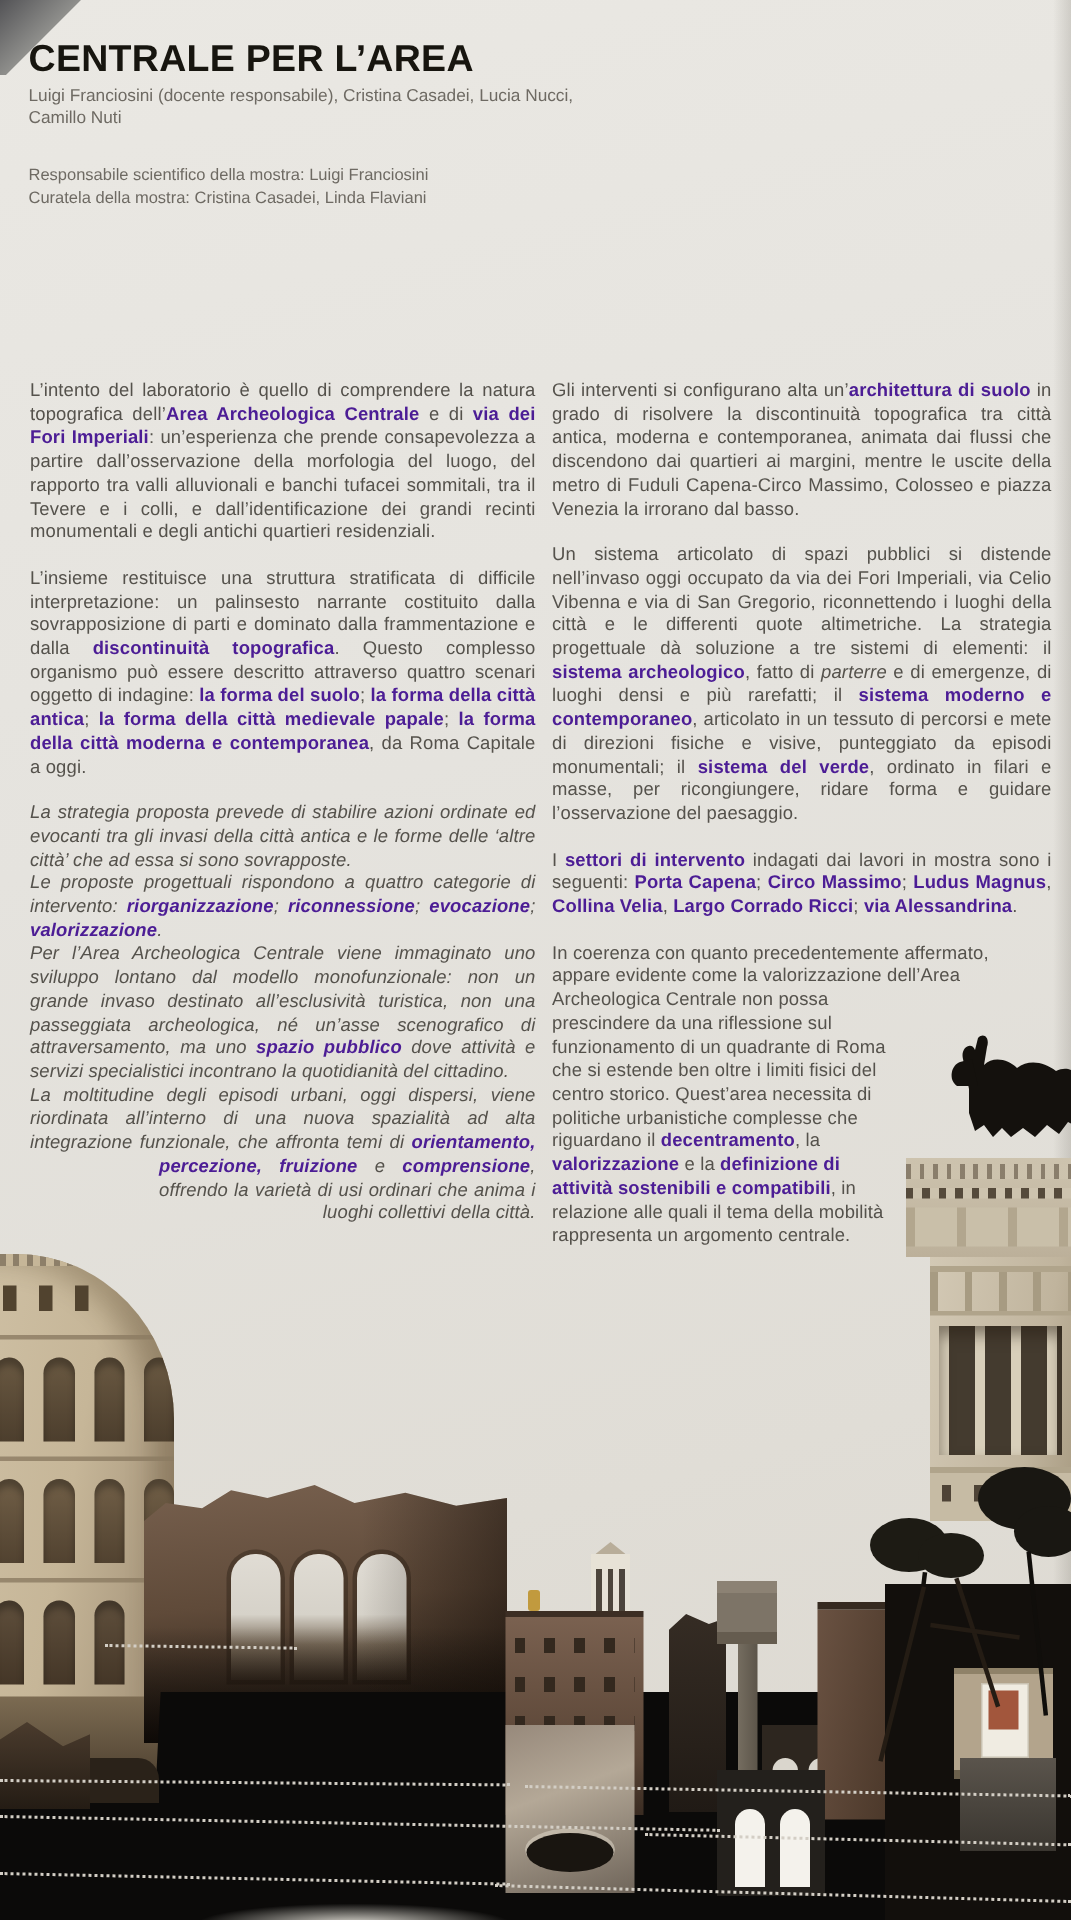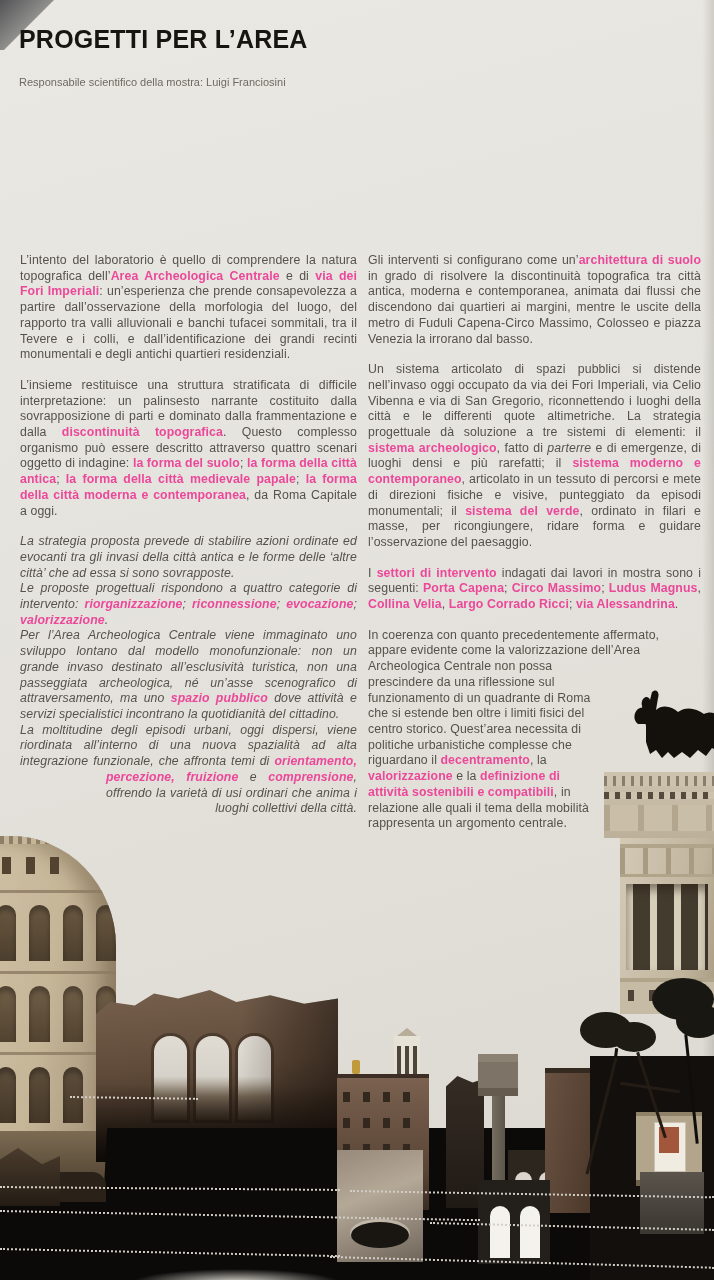--- a/index.html
+++ b/index.html
@@ -21,21 +21,21 @@
   .subtitle{margin-top:12px;width:420px;font-size:13px;font-weight:700;line-height:1.3;color:#26231e;}
   .authors{margin-top:4px;width:400px;font-size:11.5px;line-height:1.35;color:#6e6a63;}
   .credits{margin-top:22px;width:448px;font-size:11px;line-height:1.42;color:#6e6a63;}
   
   .col{position:absolute;top:253px;font-size:12.3px;line-height:15.7px;color:#55524c;
        text-align:justify;letter-spacing:.1px;z-index:3;}
   .col-left{left:20px;width:337px;}
   .col-right{left:368px;width:333px;}
   .para{margin:0 0 15px 0;}
   .para.tight{margin-bottom:0;font-style:italic;}
-  .run-b{font-weight:700;color:#ec4899;}
+  .run-b{font-weight:700;color:#4c1d95;}
   .run-i{font-style:italic;}
   .ragged{text-align:left;}
   .align-last-right{text-align-last:right;}
   .notch-left-para::before{content:"";float:left;width:86px;height:92px;
       shape-outside:polygon(0 50px,100% 50px,100% 100%,0 100%);}
   .notch-right-para::before{content:"";float:right;width:106px;height:212px;
       shape-outside:polygon(0 33px,100% 33px,100% 100%,0 100%);}
   
   .montage{position:absolute;inset:0;margin:0;z-index:1;}
   .montage *{position:absolute;}
@@ -153,38 +153,40 @@
   .bottom-glow{left:86px;top:1260px;width:300px;height:20px;
       background:radial-gradient(ellipse 50% 100% at 50% 115%,rgba(236,233,224,.95),rgba(236,233,224,0) 70%);}
 </style>
 </head>
 <body>
 
 <div class="corner-fold"></div>
 
 <header class="header">
   <div class="title">
-    <span>PROGETTI PER L’AREA</span>
-  </div>
+    <span>CENTRALE PER L’AREA</span>
+  </div>
+  <div class="authors">Luigi Franciosini (docente responsabile), Cristina Casadei, Lucia Nucci, Camillo Nuti</div>
   <div class="credits">
     <div>Responsabile scientifico della mostra: Luigi Franciosini</div>
+    <div>Curatela della mostra: Cristina Casadei, Linda Flaviani</div>
   </div>
 </header>
 
 <main>
   <section class="col col-left">
     <p class="para"><span>L’intento del laboratorio è quello di comprendere la natura topografica dell’</span><span class="run-b">Area Archeologica Centrale</span><span> e di </span><span class="run-b">via dei Fori Imperiali</span><span>: un’esperienza che prende consapevolezza a partire dall’osservazione della morfologia del luogo, del rapporto tra valli alluvionali e banchi tufacei sommitali, tra il Tevere e i colli, e dall’identificazione dei grandi recinti monumentali e degli antichi quartieri residenziali.</span></p>
     <p class="para"><span>L’insieme restituisce una struttura stratificata di difficile interpretazione: un palinsesto narrante costituito dalla sovrapposizione di parti e dominato dalla frammentazione e dalla </span><span class="run-b">discontinuità topografica</span><span>. Questo complesso organismo può essere descritto attraverso quattro scenari oggetto di indagine: </span><span class="run-b">la forma del suolo</span><span>; </span><span class="run-b">la forma della città antica</span><span>; </span><span class="run-b">la forma della città medievale papale</span><span>; </span><span class="run-b">la forma della città moderna e contemporanea</span><span>, da Roma Capitale a oggi.</span></p>
     <p class="para tight"><span>La strategia proposta prevede di stabilire azioni ordinate ed evocanti tra gli invasi della città antica e le forme delle ‘altre città’ che ad essa si sono sovrapposte.</span></p>
     <p class="para tight"><span>Le proposte progettuali rispondono a quattro categorie di intervento: </span><span class="run-b">riorganizzazione</span><span>; </span><span class="run-b">riconnessione</span><span>; </span><span class="run-b">evocazione</span><span>; </span><span class="run-b">valorizzazione</span><span>.</span></p>
     <p class="para tight"><span>Per l’Area Archeologica Centrale viene immaginato uno sviluppo lontano dal modello monofunzionale: non un grande invaso destinato all’esclusività turistica, non una passeggiata archeologica, né un’asse scenografico di attraversamento, ma uno </span><span class="run-b">spazio pubblico</span><span> dove attività e servizi specialistici incontrano la quotidianità del cittadino.</span></p>
     <p class="para tight notch-left-para align-last-right"><span>La moltitudine degli episodi urbani, oggi dispersi, viene riordinata all’interno di una nuova spazialità ad alta integrazione funzionale, che affronta temi di </span><span class="run-b">orientamento, percezione, fruizione</span><span> e </span><span class="run-b">comprensione</span><span>, offrendo la varietà di usi ordinari che anima i luoghi collettivi della città.</span></p>
   </section>
   <section class="col col-right">
-    <p class="para"><span>Gli interventi si configurano come un’</span><span class="run-b">architettura di suolo</span><span> in grado di risolvere la discontinuità topografica tra città antica, moderna e contemporanea, animata dai flussi che discendono dai quartieri ai margini, mentre le uscite della metro di Fuduli Capena-Circo Massimo, Colosseo e piazza Venezia la irrorano dal basso.</span></p>
+    <p class="para"><span>Gli interventi si configurano alta un’</span><span class="run-b">architettura di suolo</span><span> in grado di risolvere la discontinuità topografica tra città antica, moderna e contemporanea, animata dai flussi che discendono dai quartieri ai margini, mentre le uscite della metro di Fuduli Capena-Circo Massimo, Colosseo e piazza Venezia la irrorano dal basso.</span></p>
     <p class="para"><span>Un sistema articolato di spazi pubblici si distende nell’invaso oggi occupato da via dei Fori Imperiali, via Celio Vibenna e via di San Gregorio, riconnettendo i luoghi della città e le differenti quote altimetriche. La strategia progettuale dà soluzione a tre sistemi di elementi: il </span><span class="run-b">sistema archeologico</span><span>, fatto di </span><span class="run-i">parterre</span><span> e di emergenze, di luoghi densi e più rarefatti; il </span><span class="run-b">sistema moderno e contemporaneo</span><span>, articolato in un tessuto di percorsi e mete di direzioni fisiche e visive, punteggiato da episodi monumentali; il </span><span class="run-b">sistema del verde</span><span>, ordinato in filari e masse, per ricongiungere, ridare forma e guidare l’osservazione del paesaggio.</span></p>
     <p class="para"><span>I </span><span class="run-b">settori di intervento</span><span> indagati dai lavori in mostra sono i seguenti: </span><span class="run-b">Porta Capena</span><span>; </span><span class="run-b">Circo Massimo</span><span>; </span><span class="run-b">Ludus Magnus</span><span>, </span><span class="run-b">Collina Velia</span><span>, </span><span class="run-b">Largo Corrado Ricci</span><span>; </span><span class="run-b">via Alessandrina</span><span>.</span></p>
     <p class="para ragged notch-right-para"><span>In coerenza con quanto precedentemente affermato, appare evidente come la valorizzazione dell’Area Archeologica Centrale non possa prescindere da una riflessione sul funzionamento di un quadrante di Roma che si estende ben oltre i limiti fisici del centro storico. Quest’area necessita di politiche urbanistiche complesse che riguardano il </span><span class="run-b">decentramento</span><span>, la </span><span class="run-b">valorizzazione</span><span> e la </span><span class="run-b">definizione di attività sostenibili e compatibili</span><span>, in relazione alle quali il tema della mobilità rappresenta un argomento centrale.</span></p>
   </section>
 </main>
 
 <figure class="montage">
 
   <div class="v-attic">
     <div class="scallop"></div>

